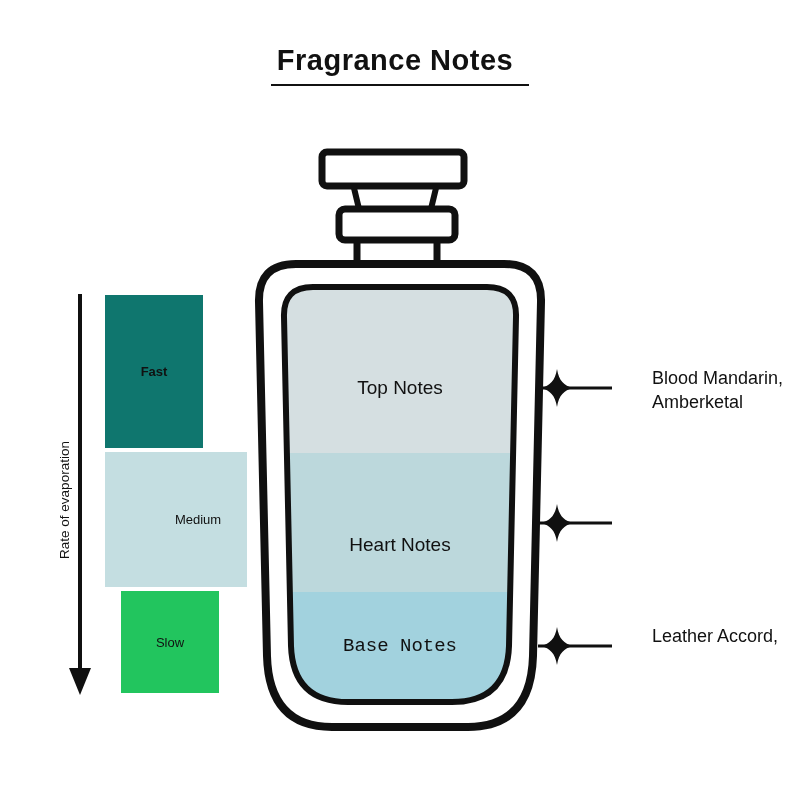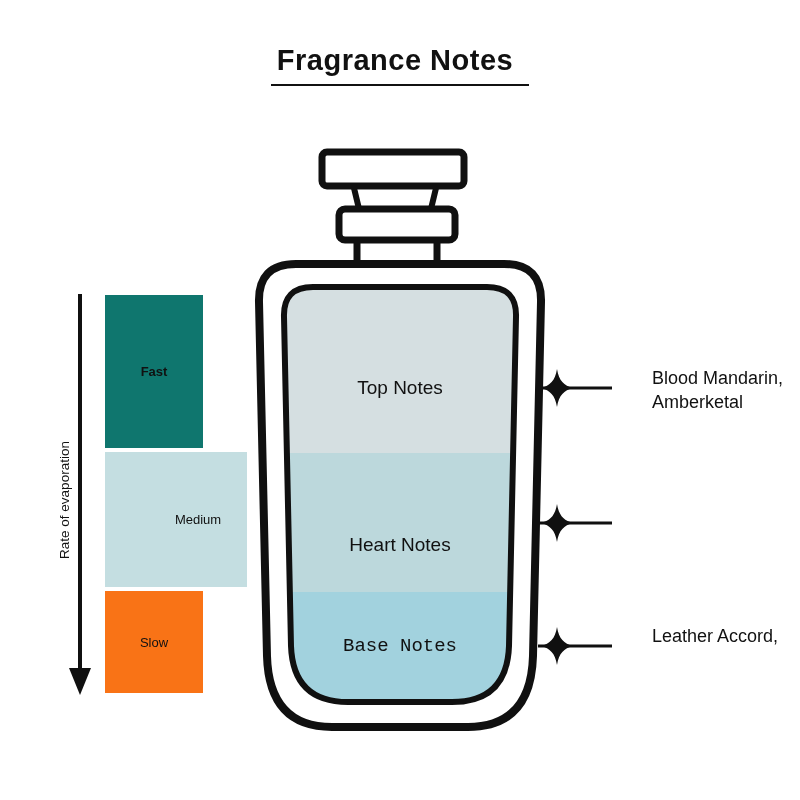--- a/index.html
+++ b/index.html
@@ -102,21 +102,21 @@
   </div>
 
   <div class="axis-label">Rate of evaporation</div>
 
   <div class="level-block lb-fast" style="background: #0f766e; font-weight: bold;">
     <span>Fast</span>
   </div>
   <div class="level-block lb-medium" style="background: rgb(196, 222, 225);">
     <span>Medium</span>
   </div>
-  <div class="level-block lb-slow" style="background: #f97316;">
+  <div class="level-block lb-slow" style="background: #22c55e; margin-left: 16px;">
     <span>Slow</span>
   </div>
 
   <div class="section-label sl-top">Top Notes</div>
   <div class="section-label sl-heart">Heart Notes</div>
   <div class="section-label sl-base">Base Notes</div>
 
   <div class="note-text nt-1">
     <div>Blood Mandarin,</div>
     <div>Amberketal</div>

